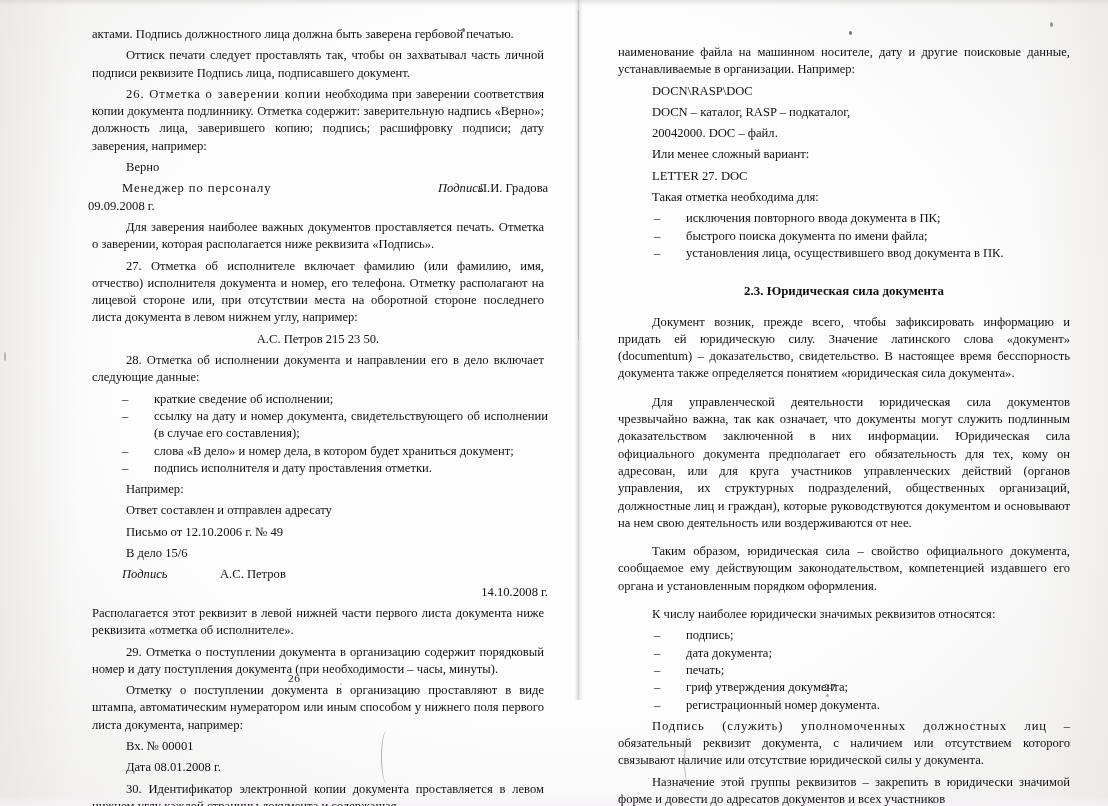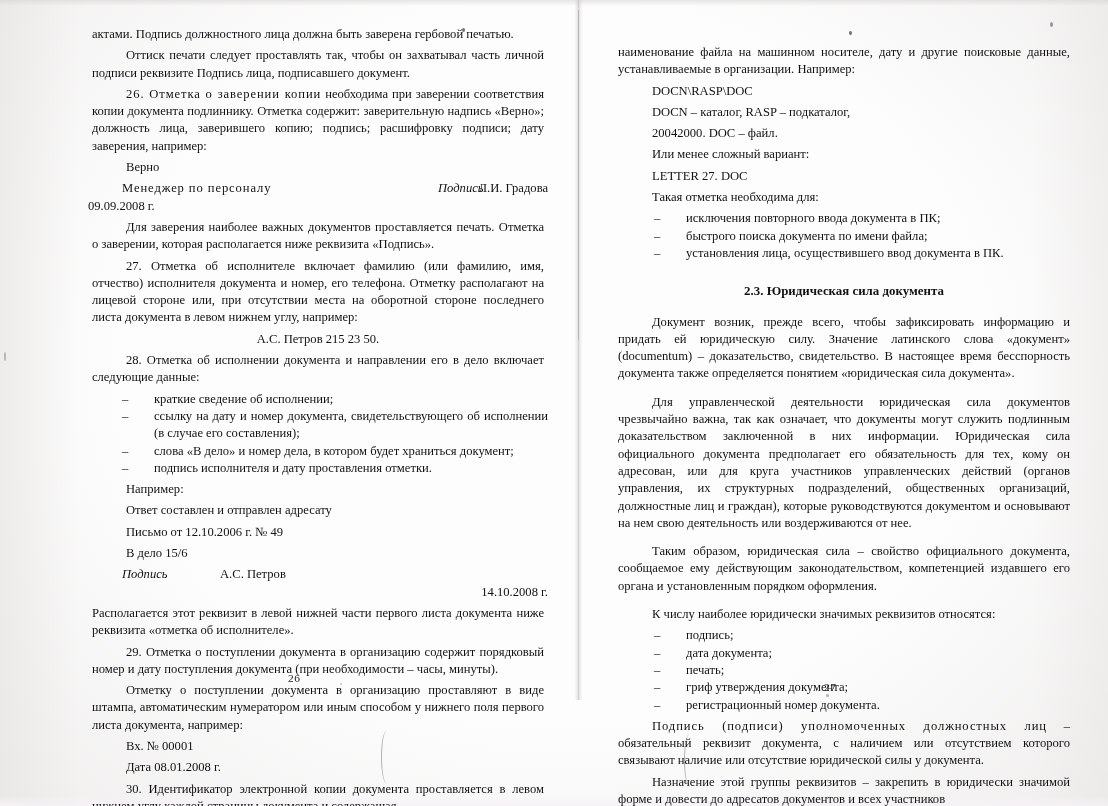--- a/index.html
+++ b/index.html
@@ -311,21 +311,21 @@
         <p class="ind">К числу наиболее юридически значимых реквизитов относятся:</p>
 
         <ul class="dash-list wide">
           <li>подпись;</li>
           <li>дата документа;</li>
           <li>печать;</li>
           <li>гриф утверждения документа;</li>
           <li>регистрационный номер документа.</li>
         </ul>
 
-        <p class="ind"><span class="b spread-wide">Подпись (подписи) уполномоченных должностных лиц</span><span> – обязательный реквизит документа, с наличием или отсутствием которого связывают наличие или отсутствие юридической силы у документа.</span></p>
+        <p class="ind"><span class="b spread-wide">Подпись (служить) уполномоченных должностных лиц</span><span> – обязательный реквизит документа, с наличием или отсутствием которого связывают наличие или отсутствие юридической силы у документа.</span></p>
 
         <p class="ind">Назначение этой группы реквизитов – закрепить в юридически значимой форме и довести до адресатов документов и всех участников</p>
 
       </div>
 
       <div class="folio" id="folio-right">27</div>
     </div>
 
   </div>
 

